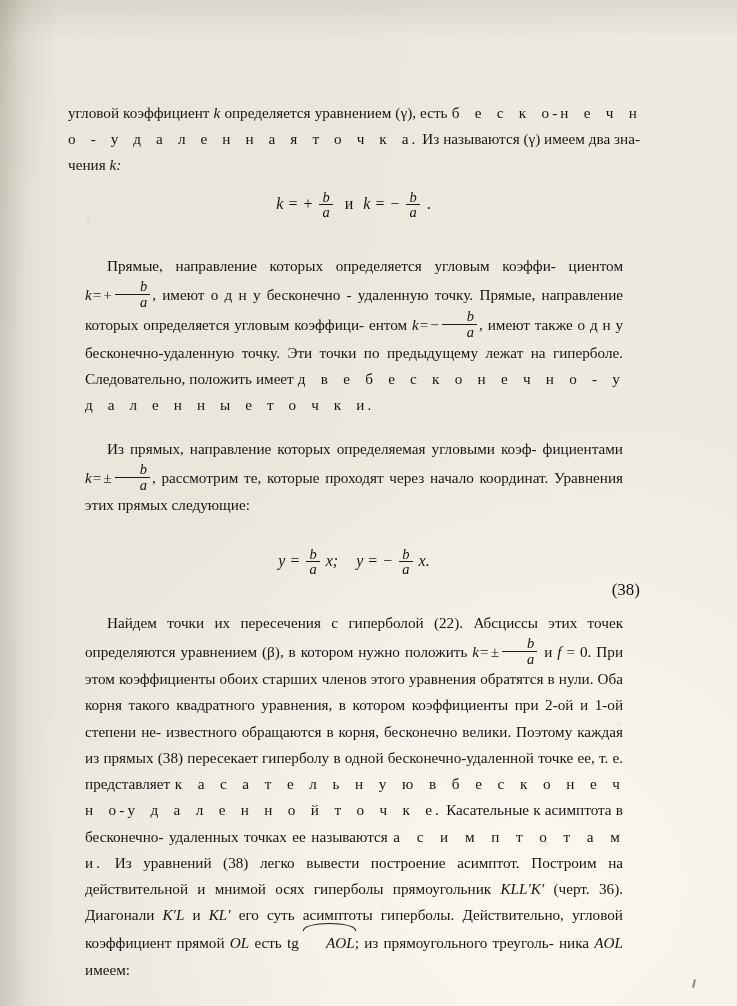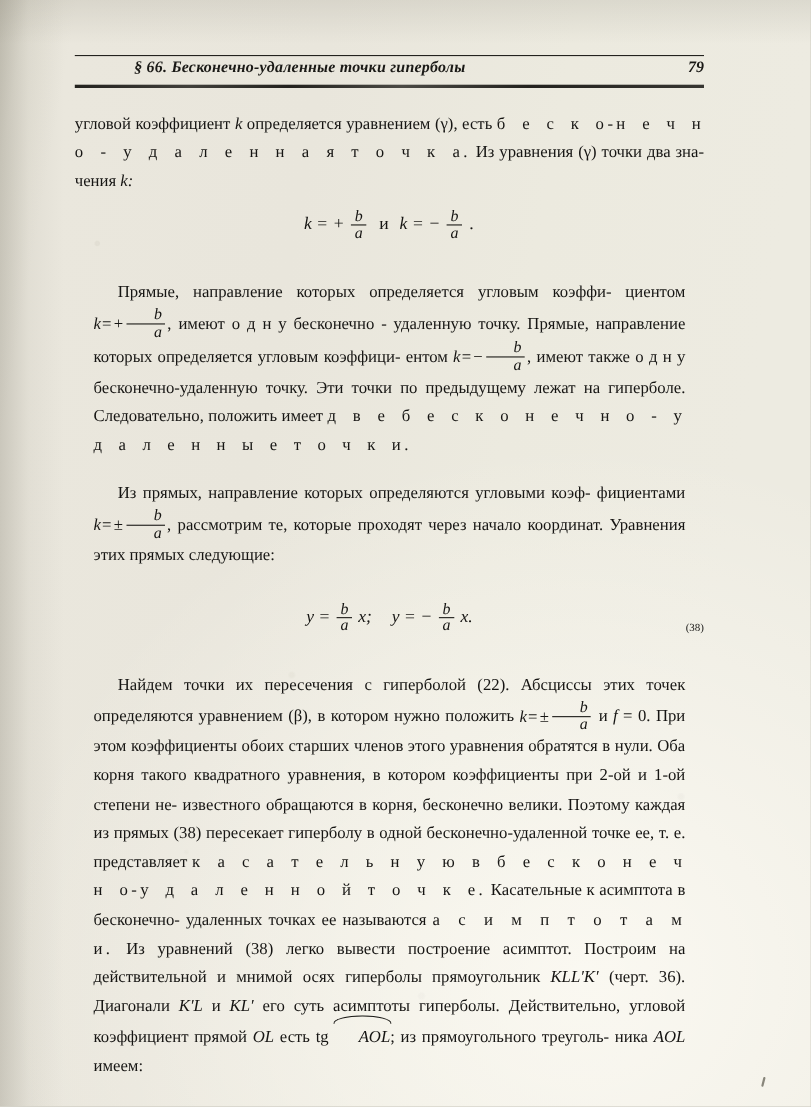--- a/index.html
+++ b/index.html
@@ -152,23 +152,23 @@
     position: absolute;
     left: 0; right: 0;
     top: 2px;
     text-align: center;
     font-size: 16px;
     white-space: nowrap;
   }
   .display .eqnum {
     position: absolute;
     right: 0;
-    top: 14px;
+    top: 32px;
     font-style: normal;
-    font-size: 10px;
+    font-size: 17px;
   }
   .gap-sm { height: 9px; }
 
   
   .angle {
     position: relative;
     display: inline-block;
     padding-top: 2px;
     font-style: italic;
   }
@@ -198,32 +198,24 @@
   }
 </style>
 </head>
 <body>
 
 <div class="page">
   <div class="top-shade"></div>
   <div class="edge-shade"></div>
   <div class="grain"></div>
 
-  <div class="header">
-    <div class="rule-top"></div>
-    <div class="header-line">
-      <span class="header-title">§ 66. Бесконечно-удаленные точки гиперболы</span>
-      <span class="header-page">79</span>
-    </div>
-    <div class="rule-bottom"></div>
-  </div>
 
   <div class="body">
 
-    <p class="cont"><span>угловой коэффициент </span><span class="it">k</span><span> определяется уравнением (γ), есть </span><span class="sp">б е с к о-</span><span class="sp">н е ч н о - у д а л е н н а я   т о ч к а.</span><span> Из уравнения (γ) точки два зна-</span><span>чения </span><span class="it">k:</span></p>
+    <p class="cont"><span>угловой коэффициент </span><span class="it">k</span><span> определяется уравнением (γ), есть </span><span class="sp">б е с к о-</span><span class="sp">н е ч н о - у д а л е н н а я   т о ч к а.</span><span> Из называются (γ) имеем два зна-</span><span>чения </span><span class="it">k:</span></p>
 
     <div class="gap-sm"></div>
 
     <div class="display">
       <div class="eq">
         <span class="mathline">
           <span>k</span>
           <span class="op">=</span>
           <span class="op">+</span>
           <span class="frac">
@@ -243,21 +235,21 @@
       </div>
     </div>
 
     <p class="para"><span>Прямые, направление которых определяется угловым коэффи-</span>
       <span>циентом </span><span class="nowrap"><span class="it">k</span><span class="op">=</span><span class="op">+</span><span class="frac up"><span class="num">b</span><span class="den">a</span></span><span>,</span></span><span> имеют  о д н у  бесконечно - удаленную  точку.</span>
       <span>Прямые, направление которых определяется угловым коэффици-</span>
       <span>ентом </span><span class="nowrap"><span class="it">k</span><span class="op">=</span><span class="op">−</span><span class="frac up"><span class="num">b</span><span class="den">a</span></span><span>,</span></span><span> имеют также  о д н у  бесконечно-удаленную точку.</span>
       <span>Эти точки по предыдущему лежат на гиперболе. Следовательно,</span>
       <span>положить имеет </span><span class="sp">д в е   б е с к о н е ч н о - у д а л е н н ы е   т о ч к и.</span></p>
 
-    <p class="para"><span>Из прямых, направление которых определяются угловыми коэф-</span>
+    <p class="para"><span>Из прямых, направление которых определяемая угловыми коэф-</span>
       <span>фициентами </span><span class="nowrap"><span class="it">k</span><span class="op">=</span><span class="op">±</span><span class="frac up"><span class="num">b</span><span class="den">a</span></span><span>,</span></span><span> рассмотрим те, которые проходят через</span>
       <span>начало координат. Уравнения этих прямых следующие:</span></p>
 
     <div class="gap-sm"></div>
 
     <div class="display">
       <div class="eq">
         <span class="mathline">
           <span>y</span>
           <span class="op">=</span>

